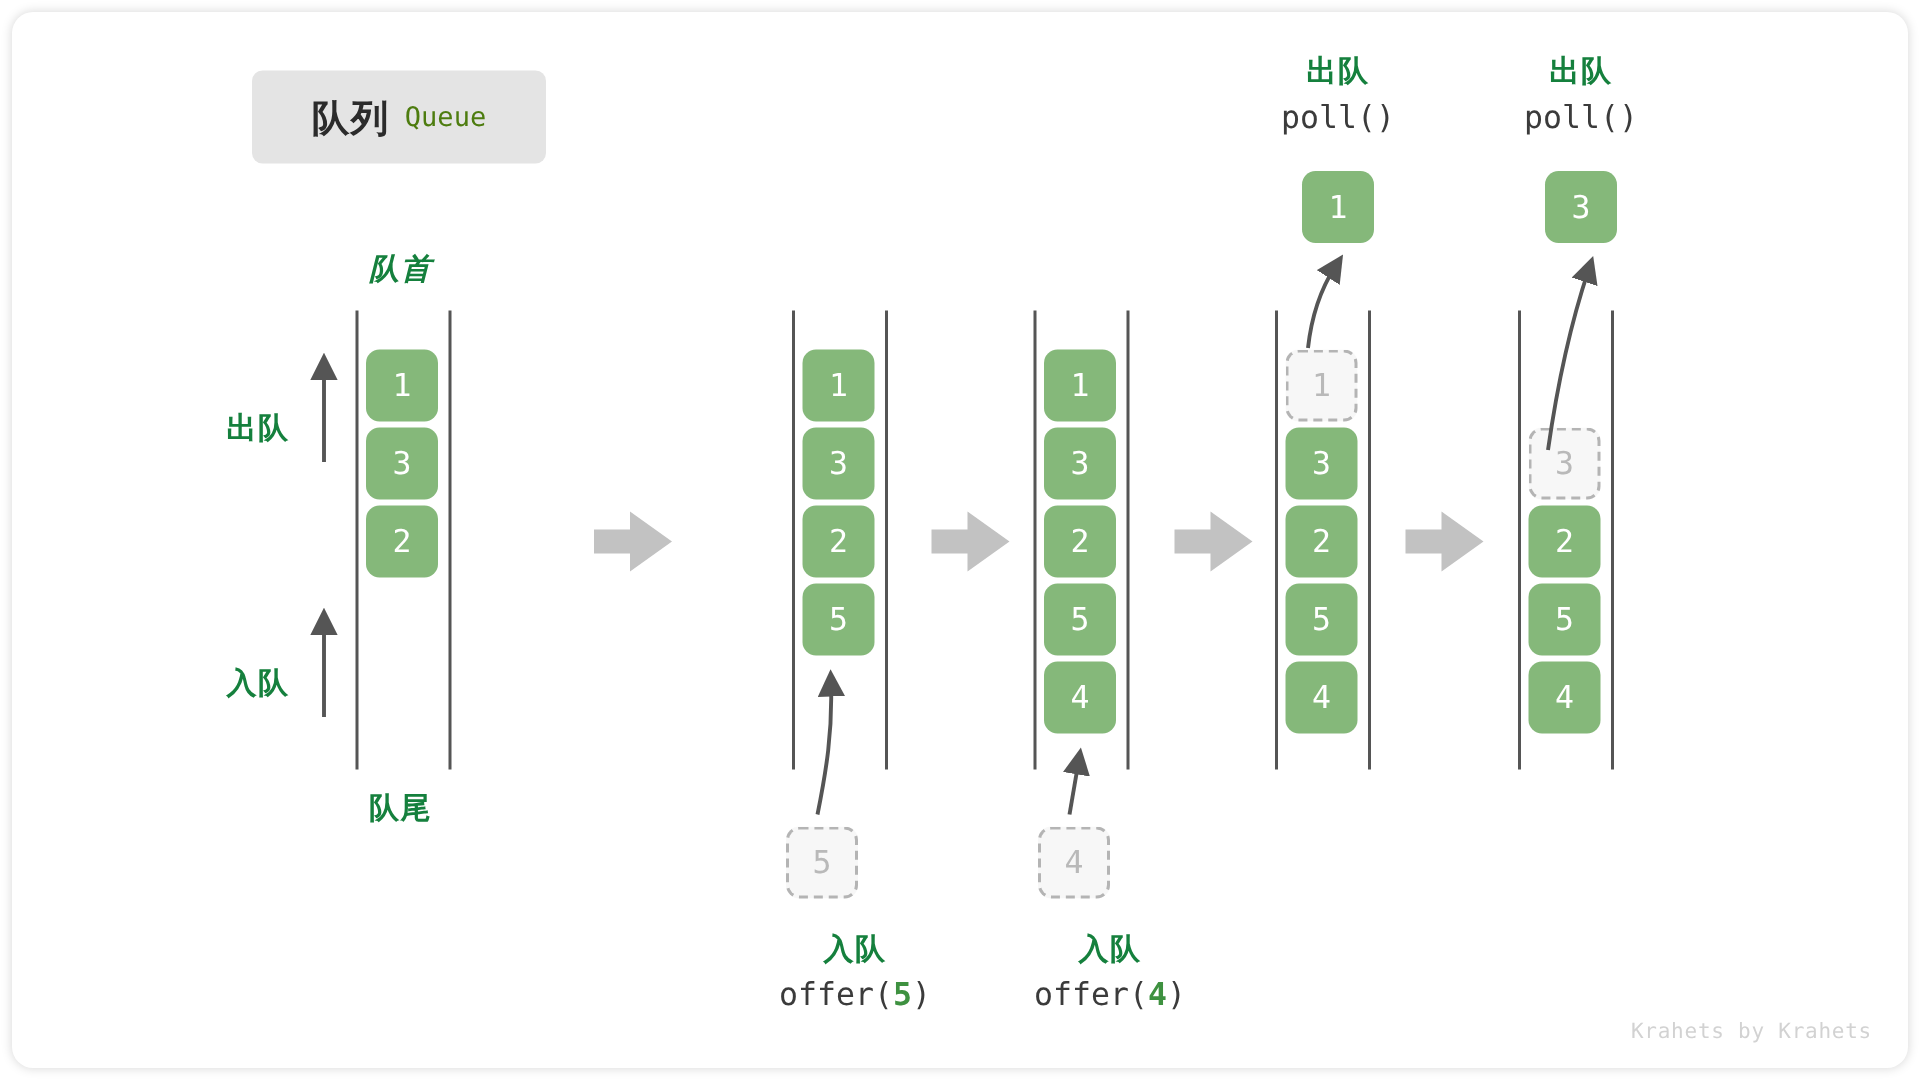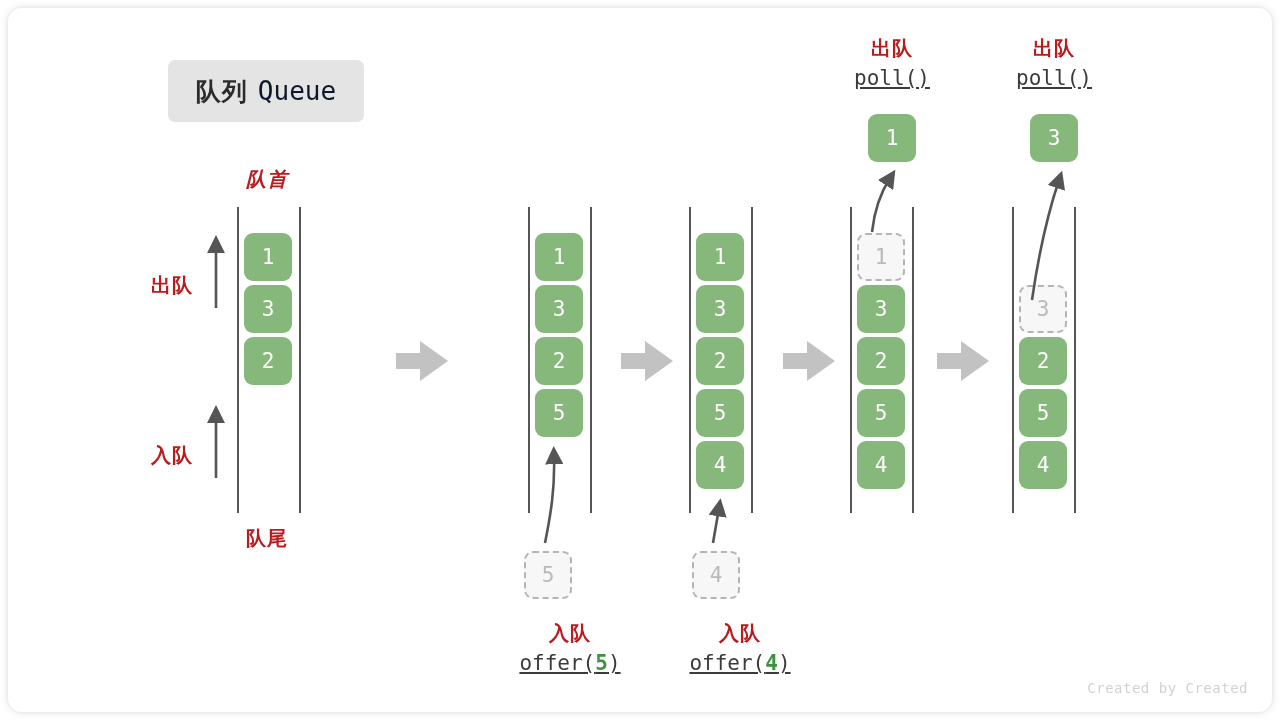--- a/index.html
+++ b/index.html
@@ -20,55 +20,54 @@
     width: 1264px;
     height: 704px;
     background: #ffffff;
     border-radius: 14px;
     box-shadow: 0 0 7px rgba(0,0,0,0.17);
   }
   .abs { position: absolute; }
 
   
   #title-badge {
-    left: 160px; top: 52px;
+    left: 160px; top: 39px;
     width: 196px; height: 62px;
     background: #e4e4e4;
     border-radius: 7px;
     display: flex;
     align-items: center;
     justify-content: center;
     gap: 10px;
   }
   #title-badge .cn {
     font-size: 25px;
     font-weight: bold;
     color: #2b2b2b;
     letter-spacing: 1px;
   }
   #title-badge .en {
     font-family: "DejaVu Sans Mono", monospace;
-    font-size: 26px;
-    color: #0f172a;
+    font-size: 18px;
+    color: #4d7c0f;
   }
 
   
   .cn-label {
     font-size: 20px;
     font-weight: bold;
-    color: #b91c1c;
+    color: #15803d;
     letter-spacing: 1px;
     white-space: nowrap;
   }
   .mono-label {
     font-family: "DejaVu Sans Mono", monospace;
     font-size: 21px;
     color: #3b3b3b;
     white-space: nowrap;
-    text-decoration: underline;
   }
   .mono-label .val { color: #3e9140; font-weight: bold; }
 
   .caption-top { text-align: center; }
   .caption-top .cn-label { display: block; line-height: 30px; }
   .caption-top .mono-label { display: block; line-height: 30px; }
 
   
   .rail {
     width: 2px;
@@ -230,15 +229,15 @@
 
     <g>
       <path d="M864,224 C866,206 871,187 882,170" fill="none" stroke="#555555" stroke-width="2.6" marker-end="url(#mk-thin)"></path>
     </g>
 
     <g>
       <path d="M1024,292 C1030,250 1040,205 1051,172" fill="none" stroke="#555555" stroke-width="2.6" marker-end="url(#mk-thin)"></path>
     </g>
   </svg>
 
-  <div class="abs" id="credit">Created by Created</div>
+  <div class="abs" id="credit">Krahets by Krahets</div>
 
 </div>
 
 </body></html>

